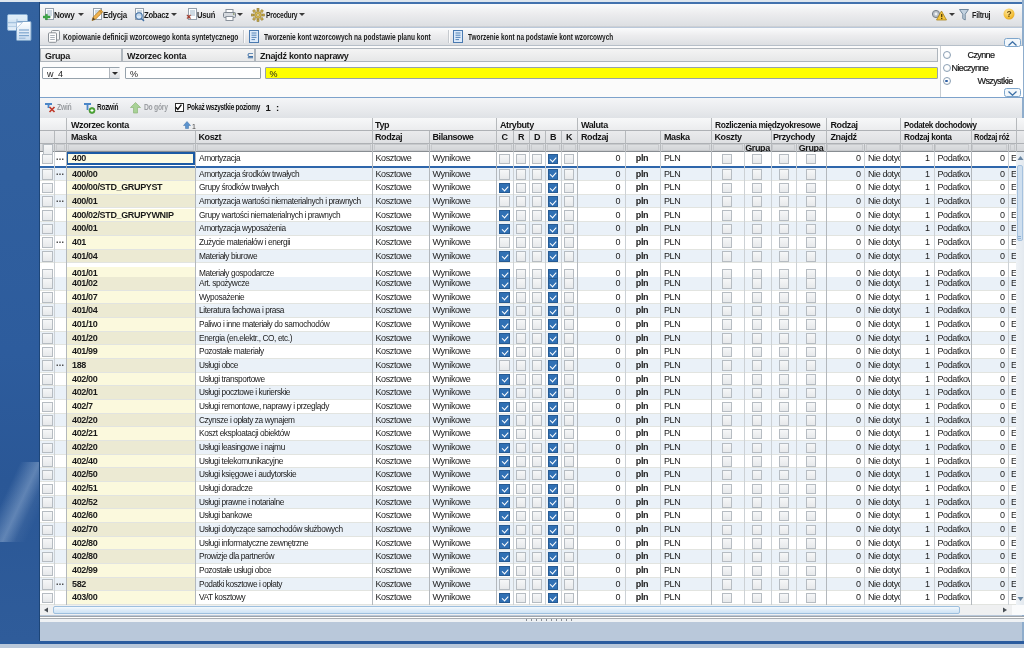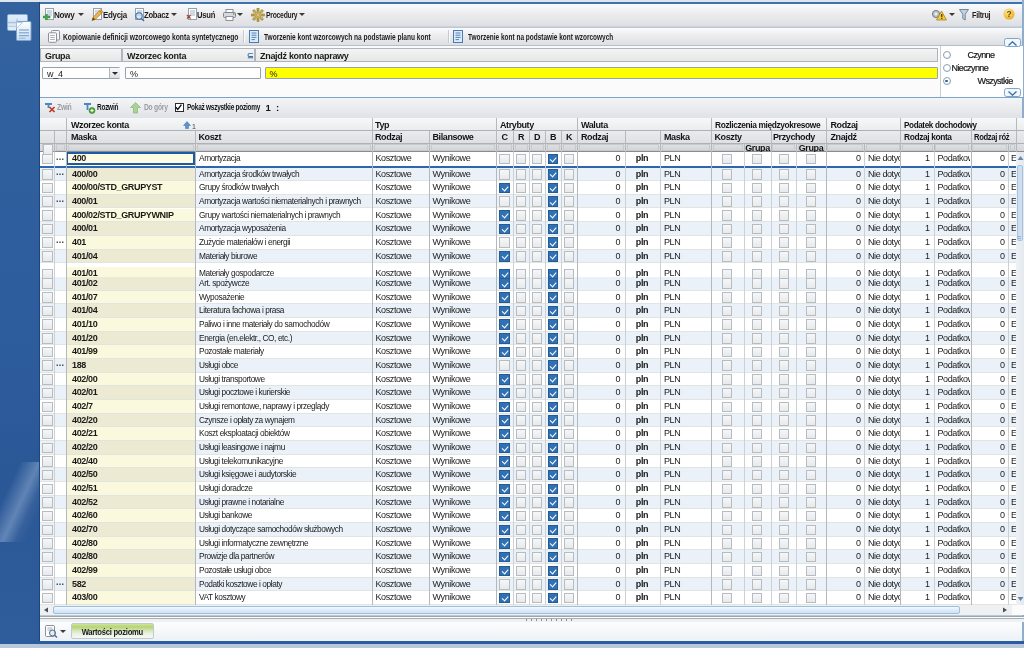--- a/index.html
+++ b/index.html
@@ -1303,23 +1303,12 @@
         <path d="M1 0.5 L5 3 L1 5.5 Z" fill="#4a4f55"></path>
       </svg>
     </div>
     <div class="a" id="corner"></div>
     <div class="a" id="split">
       <div class="a" style="left:0;top:0.3px;width:100%;height:1px;background:#9fa4a9;"></div>
       <div class="a" style="left:0;top:1.3px;width:100%;height:1.2px;background:#fdfdfd;"></div>
       <div class="a" style="left:0;top:2.5px;width:100%;height:0.9px;background:#a8adb2;"></div>
       <div class="a" style="left:484px;top:3.8px;width:48px;height:2px;background:radial-gradient(circle,#878d95 30%,transparent 32%) 0 0/5px 2px repeat-x;"></div>
     </div>
-    <div class="a" id="bpanel">
-      <svg class="a" style="left:4px;top:2.5px" width="14" height="14" viewBox="0 0 14 14">
-<rect x="1.5" y="0.5" width="9" height="11" rx="1" fill="#fdfdfd" stroke="#8a9096"></rect>
-<line x1="3.5" y1="3" x2="8.5" y2="3" stroke="#aab2ba"></line>
-        <line x1="3.5" y1="5" x2="8.5" y2="5" stroke="#aab2ba"></line>
-<circle cx="8.5" cy="8" r="3" fill="rgba(200,220,240,0.5)" stroke="#4a6a8a" stroke-width="1"></circle>
-<line x1="10.7" y1="10.2" x2="13" y2="12.5" stroke="#4a6a8a" stroke-width="1.3"></line>
-      </svg>
-      <div class="a caret" style="left:20px;top:7.5px;"></div>
-      <div id="btab"><span style="display:inline-block;transform:scaleX(0.8);transform-origin:center;white-space:nowrap;font-size:9.6px;">Wartości poziomu</span></div>
-    </div>
   </div>
 </body></html>

